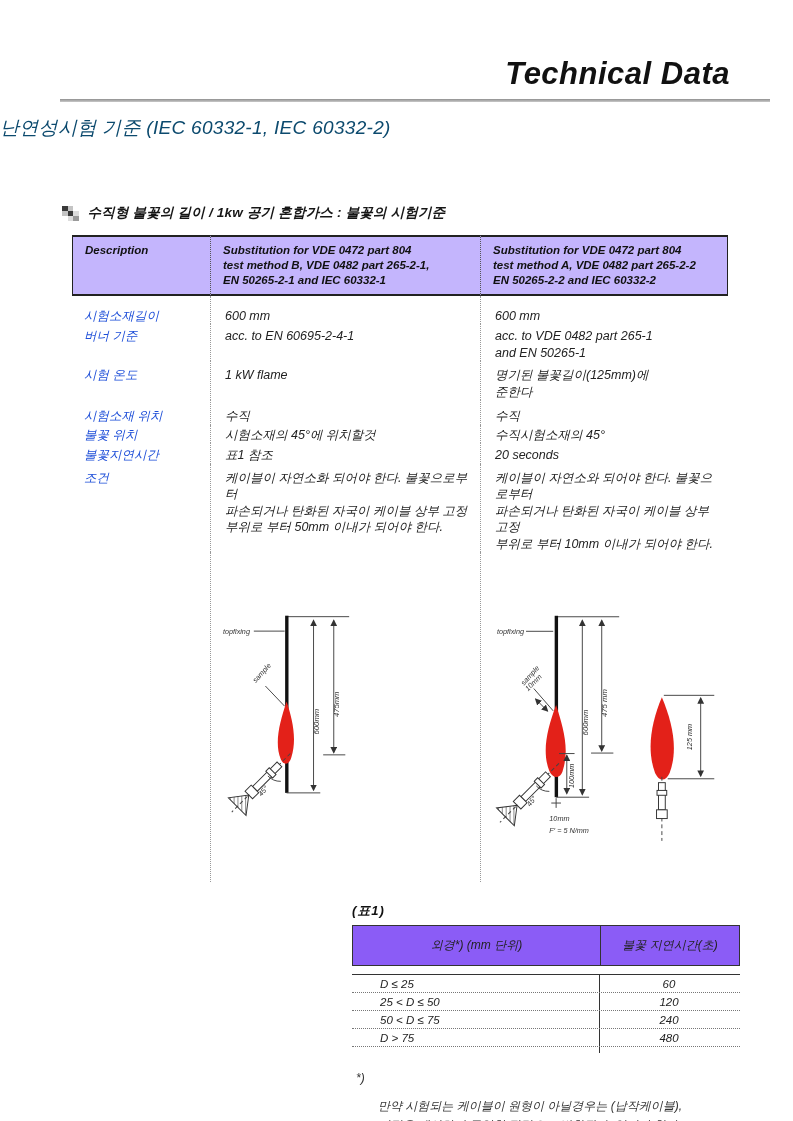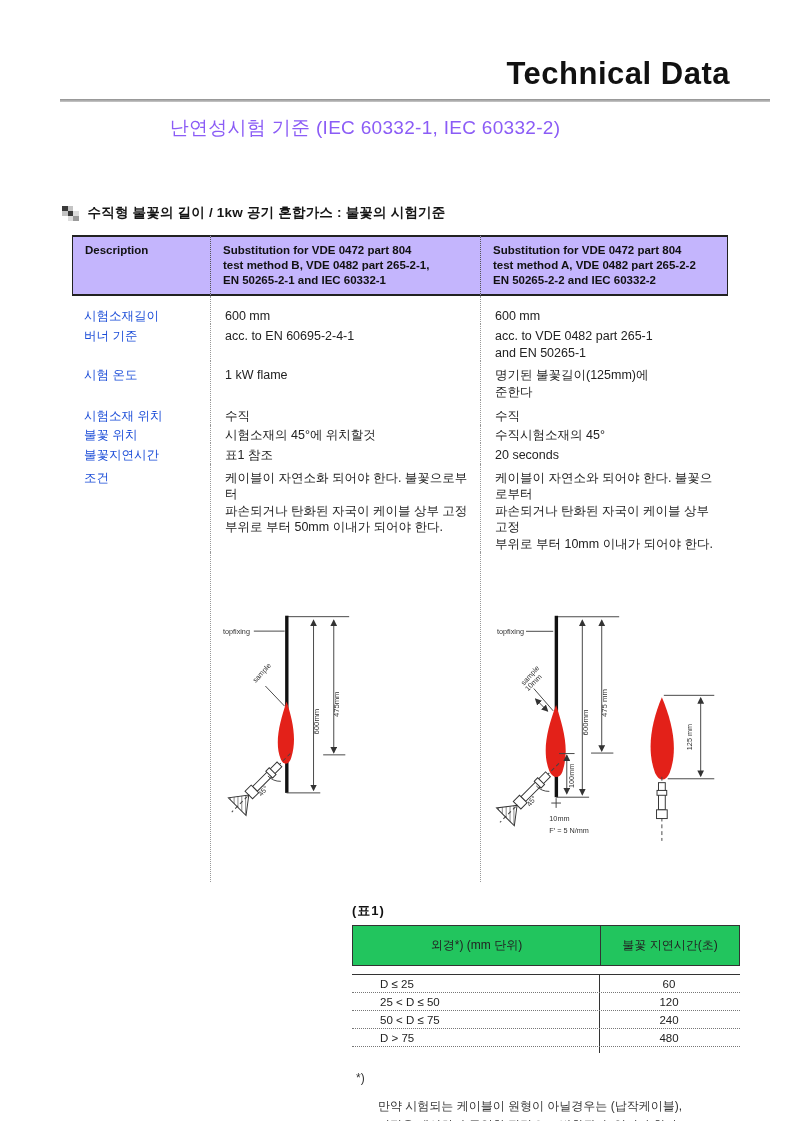--- a/index.html
+++ b/index.html
@@ -1,31 +1,31 @@
 <!DOCTYPE html>
 <html><head>
 <meta charset="utf-8">
 <style>
   html,body{margin:0;padding:0;}
   body{
     width:793px;height:1121px;overflow:hidden;background:#ffffff;
     font-family:"Liberation Sans","DejaVu Sans",sans-serif;color:#222;
     -webkit-font-smoothing:antialiased;
   }
-  .page{position:relative;width:793px;height:1121px;}
+  .page{position:relative;width:793px;height:1121px;font-style:italic;}
 
   
   .hdr{padding-top:56px;}
   .title{
     text-align:right;padding-right:63px;font-size:31px;font-weight:700;
     color:#111;letter-spacing:.5px;line-height:36px;
   }
   .rule{height:3px;background:linear-gradient(#8f8f8f,#c9c9c9);margin:7px 23px 0 60px;}
   .subtitle{
-    text-align:center;padding-right:63px;margin-top:13px;font-size:19px;color:#8b5cf6;
+    text-align:left;padding-right:63px;margin-top:13px;font-size:19px;color:#0c4a6e;
     letter-spacing:.3px;
   }
 
   
   .section-head{display:flex;align-items:center;margin:63px 0 0 62px;}
   .checker{display:grid;grid-template-columns:repeat(3,5.5px);grid-template-rows:repeat(3,5px);margin-right:9px;}
   .checker i{display:block;}
   .checker i:nth-child(1){background:#3a3a3a;}
   .checker i:nth-child(2){background:#c4c4c4;}
   .checker i:nth-child(4){background:#c4c4c4;}
@@ -64,21 +64,21 @@
   .tube{fill:#fff;stroke:#333;stroke-width:1;}
   .flame{fill:#e32119;stroke:none;}
   .cable{fill:#111;}
   svg text{font-size:7.5px;fill:#333;font-family:"Liberation Sans","DejaVu Sans",sans-serif;}
   svg text.dim{font-size:8px;}
 
   
   .t1wrap{margin:20px 0 0 352px;width:388px;}
   .t1cap{font-size:13px;font-weight:700;color:#111;margin-bottom:5px;letter-spacing:1px;}
   .t1head{
-    display:grid;grid-template-columns:247px 139px;border:1.5px solid #333;background:#22c55e;
+    display:grid;grid-template-columns:247px 139px;border:1.5px solid #333;background:#8b5cf6;
   }
   .t1head .th{font-size:12px;color:#222;text-align:center;padding:11px 0;}
   .t1head .th.right{border-left:1.5px solid #333;}
   .t1body{margin-top:8px;}
   .t1row{
     display:grid;grid-template-columns:247px 139px;font-size:11.5px;color:#222;
     border-bottom:1px dotted #777;
   }
   .t1row:first-child{border-top:1.5px solid #333;}
   .t1row .td{padding:3px 0 2px 28px;}

